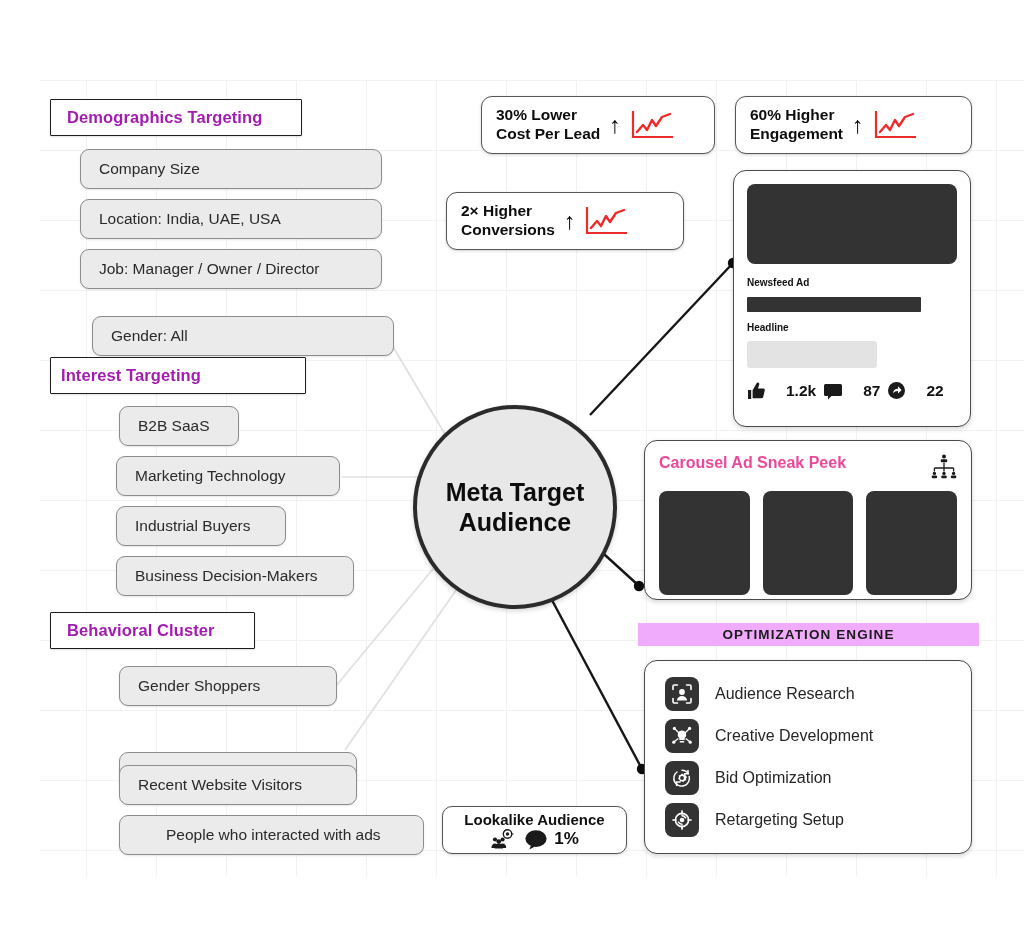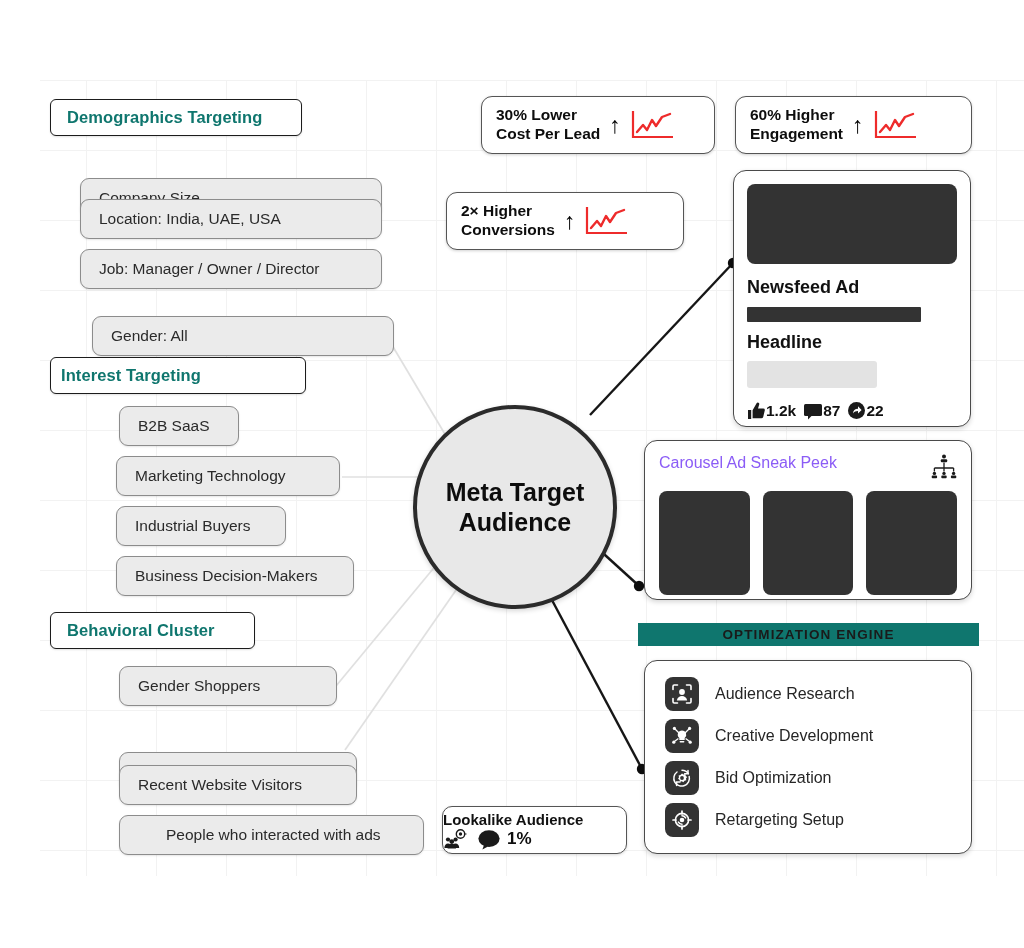--- a/index.html
+++ b/index.html
@@ -28,24 +28,24 @@
 
   
   #links{position:absolute;left:0;top:0;width:1024px;height:948px;}
 
   
   .node{position:absolute;box-sizing:border-box;}
 
   .section-pill{
     background:#ffffff;
     border:1.6px solid #1c1c1c;
-    border-radius:6px;
+    border-radius:1px;
     font-weight:bold;
     font-size:16.5px;
-    color:#0f766e;
+    color:#a21caf;
     display:flex;align-items:center;
     padding:0 16px;
     box-shadow:0 1px 2px rgba(0,0,0,.12);
     letter-spacing:.1px;
   }
 
   .chip{
     background:#ebebeb;
     border:1.3px solid #8c8c8c;
     border-radius:9px;
@@ -88,42 +88,42 @@
 
   
   .card{
     background:#fff;
     border:1.6px solid #4a4a4a;
     border-radius:13px;
     box-shadow:0 2px 5px rgba(0,0,0,.16);
     box-sizing:border-box;
   }
   .dark-block{background:#333333;border-radius:8px;}
-  .ad-title{font-weight:bold;font-size:18px;color:#111;}
+  .ad-title{font-weight:bold;font-size:10px;color:#111;}
   .bar-dark{background:#333333;height:15px;border-radius:1px;}
   .bar-light{background:#e3e3e3;height:27px;border-radius:3px;}
   .engage-row{display:flex;align-items:center;gap:7px;font-weight:bold;font-size:15.5px;color:#111;}
-  .engage-grp{display:flex;align-items:center;gap:0;}
-
-  .carousel-title{font-weight:normal;font-size:16px;color:#8b5cf6;}
+  .engage-grp{display:flex;align-items:center;gap:20px;}
+
+  .carousel-title{font-weight:bold;font-size:16px;color:#ec4899;}
 
   #opt-banner{
-    background:#0f766e;
+    background:#f0abfc;
     display:flex;align-items:center;justify-content:center;
     font-weight:bold;font-size:13.5px;letter-spacing:1.1px;color:#1a1a1a;
   }
   .opt-row{display:flex;align-items:center;gap:16px;}
   .opt-icon{width:34px;height:34px;background:#333;border-radius:8px;display:flex;align-items:center;justify-content:center;flex:0 0 auto;}
   .opt-label{font-size:16px;color:#262626;}
 
   
   #lookalike{
     background:#fff;border:1.5px solid #555;border-radius:10px;
     box-shadow:0 1px 3px rgba(0,0,0,.16);
-    display:flex;flex-direction:column;justify-content:center;
+    display:flex;flex-direction:column;align-items:center;justify-content:center;
   }
   #lookalike .ll-title{font-weight:bold;font-size:15px;color:#111;}
   #lookalike .ll-row{display:flex;align-items:center;gap:6px;margin-top:1px;}
   #lookalike .ll-pct{font-weight:bold;font-size:17px;color:#0d0d0d;}
 </style>
 </head>
 <body>
 
 <div id="stage">
 
@@ -150,21 +150,21 @@
       <circle cx="733" cy="263" r="5.2"></circle>
       <circle cx="639" cy="586" r="5.2"></circle>
       <circle cx="642" cy="769" r="5.2"></circle>
     </g>
   </svg>
 
   <div class="node section-pill" style="left:50px;top:99px;width:252px;height:37px;">
     <span>Demographics Targeting</span>
   </div>
 
-  <div class="node chip" style="left:80px;top:149px;width:302px;height:40px;margin-top:29px;">
+  <div class="node chip" style="left:80px;top:149px;width:302px;height:40px;">
     <span>Company Size</span>
   </div>
   <div class="node chip" style="left:80px;top:199px;width:302px;height:40px;">
     <span>Location: India, UAE, USA</span>
   </div>
   <div class="node chip" style="left:80px;top:249px;width:302px;height:40px;">
     <span>Job: Manager / Owner / Director</span>
   </div>
   <div class="node chip" style="left:80px;top:316px;width:302px;height:40px;margin-left:12px;">
     <span>Gender: All</span>

